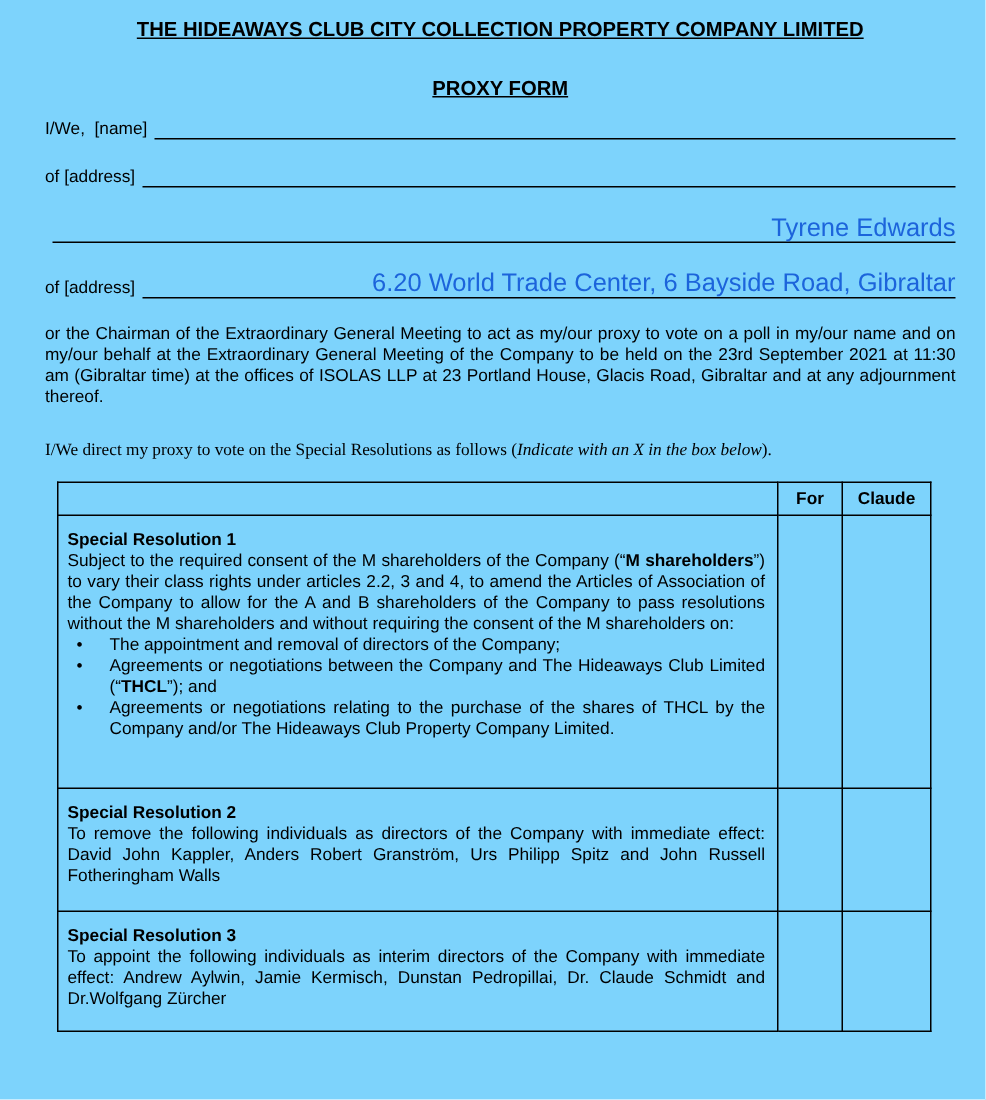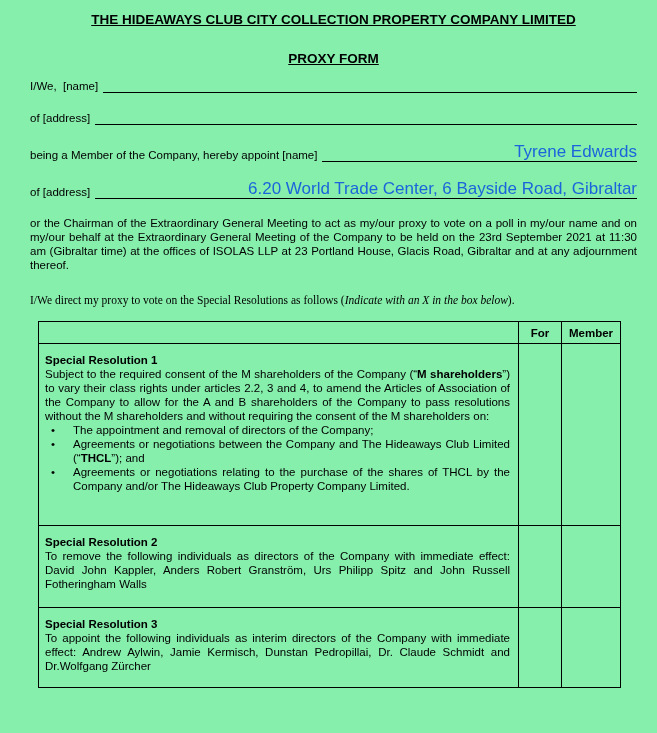--- a/index.html
+++ b/index.html
@@ -1,20 +1,20 @@
 <!DOCTYPE html>
 <html style="--fill-blue: #1c64db; --ink: #000000;"><head>
 <meta charset="utf-8">
 <style>
   html,body { margin:0; padding:0; background:#ffffff; }
   .page {
     width:657px; height:733px; box-sizing:border-box;
     padding:12px 20px 0 30px; overflow:hidden;
     font-family:"Liberation Sans", sans-serif;
-    font-size:11.5px; color:#000; background:#86efac;
+    font-size:11.5px; color:#000; background:#7dd3fc;
   }
   .b { font-weight:bold; }
   .i { font-style:italic; }
 
   .doc-title, .doc-subtitle, .doc-instruction {
     text-align:center; font-weight:bold; font-size:13.5px; line-height:15px;
   }
   .doc-title, .doc-subtitle { text-decoration:underline; }
   .doc-subtitle { margin-top:24px; }
   .doc-instruction { margin-top:8px; }
@@ -66,21 +66,20 @@
           <span class="fill-value"></span>
         </span>
     </div>
     <div class="field-row">
       <span class="field-label">of [address]</span>
       <span class="field-line">
           <span class="fill-value"></span>
         </span>
     </div>
     <div class="field-row">
-      <span class="field-label">being a Member of the Company, hereby appoint [name]</span>
       <span class="field-line">
           <span class="fill-value">Tyrene Edwards</span>
         </span>
     </div>
     <div class="field-row">
       <span class="field-label">of [address]</span>
       <span class="field-line">
           <span class="fill-value">6.20 World Trade Center, 6 Bayside Road, Gibraltar</span>
         </span>
     </div>
@@ -93,21 +92,21 @@
   <table class="resolutions">
     <colgroup>
       <col class="col-res">
         <col class="col-for">
         <col class="col-against">
     </colgroup>
     <tbody>
         <tr class="h-row">
       <td class="h-cell"></td>
       <td class="h-cell">For</td>
-      <td class="h-cell">Member</td>
+      <td class="h-cell">Claude</td>
     </tr>
 
     <tr>
       <td class="res-cell" style="height:182px;">
         <div class="res-title">Special Resolution 1</div>
         <div class="res-body"><span>Subject to the required consent of the M shareholders of the Company (“</span><span class="b">M shareholders</span><span>”) to vary their class rights under articles 2.2, 3 and 4, to amend the Articles of Association of the Company to allow for the A and B shareholders of the Company to pass resolutions without the M shareholders and without requiring the consent of the M shareholders on:</span></div>
         <div class="bullet-row">
           <span class="bullet-dot">•</span>
           <span class="bullet-text"><span>The appointment and removal of directors of the Company;</span></span>
         </div>

